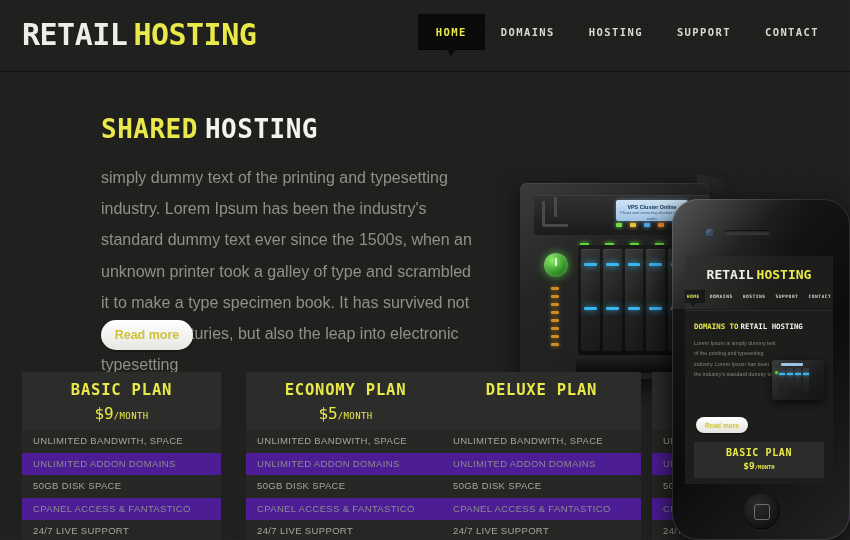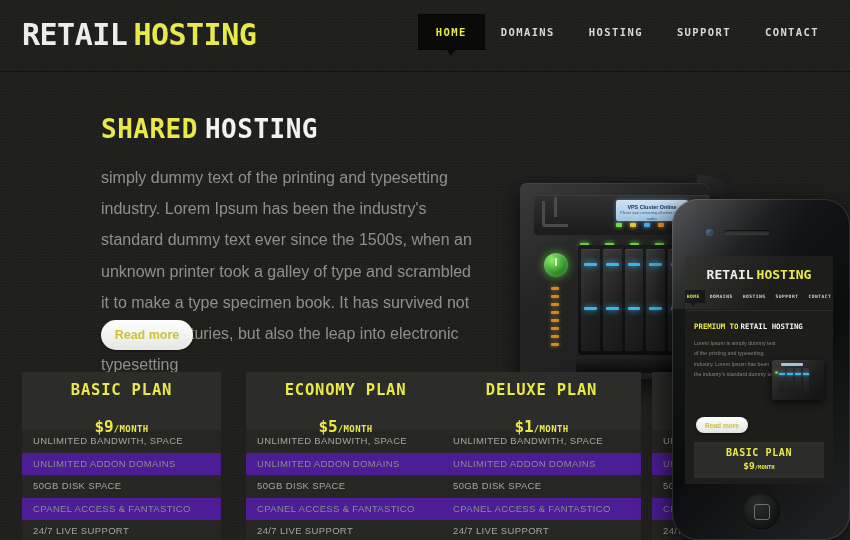--- a/index.html
+++ b/index.html
@@ -186,21 +186,21 @@
   .plan:nth-child(3){ left:420px; }
   .plan:nth-child(4){ left:630px; }
   .plan-head{
     height:58px; background:#2c2c2a; text-align:center; padding-top:9px;
   }
   .plan-name{
     font-size:15.5px; font-weight:bold; color:#e9e94a; letter-spacing:.8px;
     font-family:"DejaVu Sans Mono", monospace;
   }
   .plan-price{
-    margin-top:18px; color:#e9e94a; font-weight:bold; font-size:16px;
+    margin-top:5px; color:#e9e94a; font-weight:normal; font-size:16px;
     font-family:"DejaVu Sans Mono", monospace;
     text-align:center;
   }
   .plan-price .per{ font-size:9px; letter-spacing:.4px; }
   .feat{
     height:22.5px; line-height:22.5px; padding-left:11px;
     font-size:9.5px; letter-spacing:.35px; color:#9a9a96;
     white-space:nowrap; overflow:hidden;
   }
   .feat.dark{ background:#262624; color:#a6a6a1; }
@@ -411,23 +411,20 @@
       <div class="feat dark">UNLIMITED BANDWITH, SPACE</div>
       <div class="feat light">UNLIMITED ADDON DOMAINS</div>
       <div class="feat dark">50GB DISK SPACE</div>
       <div class="feat light">CPANEL ACCESS &amp; FANTASTICO</div>
       <div class="feat dark">24/7 LIVE SUPPORT</div>
     </div>
 
     <div class="plan">
       <div class="plan-head">
         <div class="plan-name">DELUXE PLAN</div>
-        <div class="plan-price">
-          <span>$1</span><span class="per">/MONTH</span>
-        </div>
       </div>
       <div class="feat dark">UNLIMITED BANDWITH, SPACE</div>
       <div class="feat light">UNLIMITED ADDON DOMAINS</div>
       <div class="feat dark">50GB DISK SPACE</div>
       <div class="feat light">CPANEL ACCESS &amp; FANTASTICO</div>
       <div class="feat dark">24/7 LIVE SUPPORT</div>
     </div>
 
     <div class="plan">
       <div class="plan-head">
@@ -456,21 +453,21 @@
 
       <div class="ph-nav">
         <div class="ph-nav-item active">HOME</div>
         <div class="ph-nav-item">DOMAINS</div>
         <div class="ph-nav-item">HOSTING</div>
         <div class="ph-nav-item">SUPPORT</div>
         <div class="ph-nav-item">CONTACT</div>
       </div>
 
       <div class="ph-welcome">
-        <span class="w1">PREMIUM TO</span><span class="w2">RETAIL HOSTING</span>
+        <span class="w1">DOMAINS TO</span><span class="w2">RETAIL HOSTING</span>
       </div>
 
       <div class="ph-body">Lorem Ipsum is simply dummy text of the printing and typesetting industry. Lorem Ipsum has been the industry's standard dummy text</div>
 
       <div class="ph-srv">
         <div class="lcd"></div>
         <div class="pw"></div>
         <div class="bays">
           <i></i>
           <i></i>

